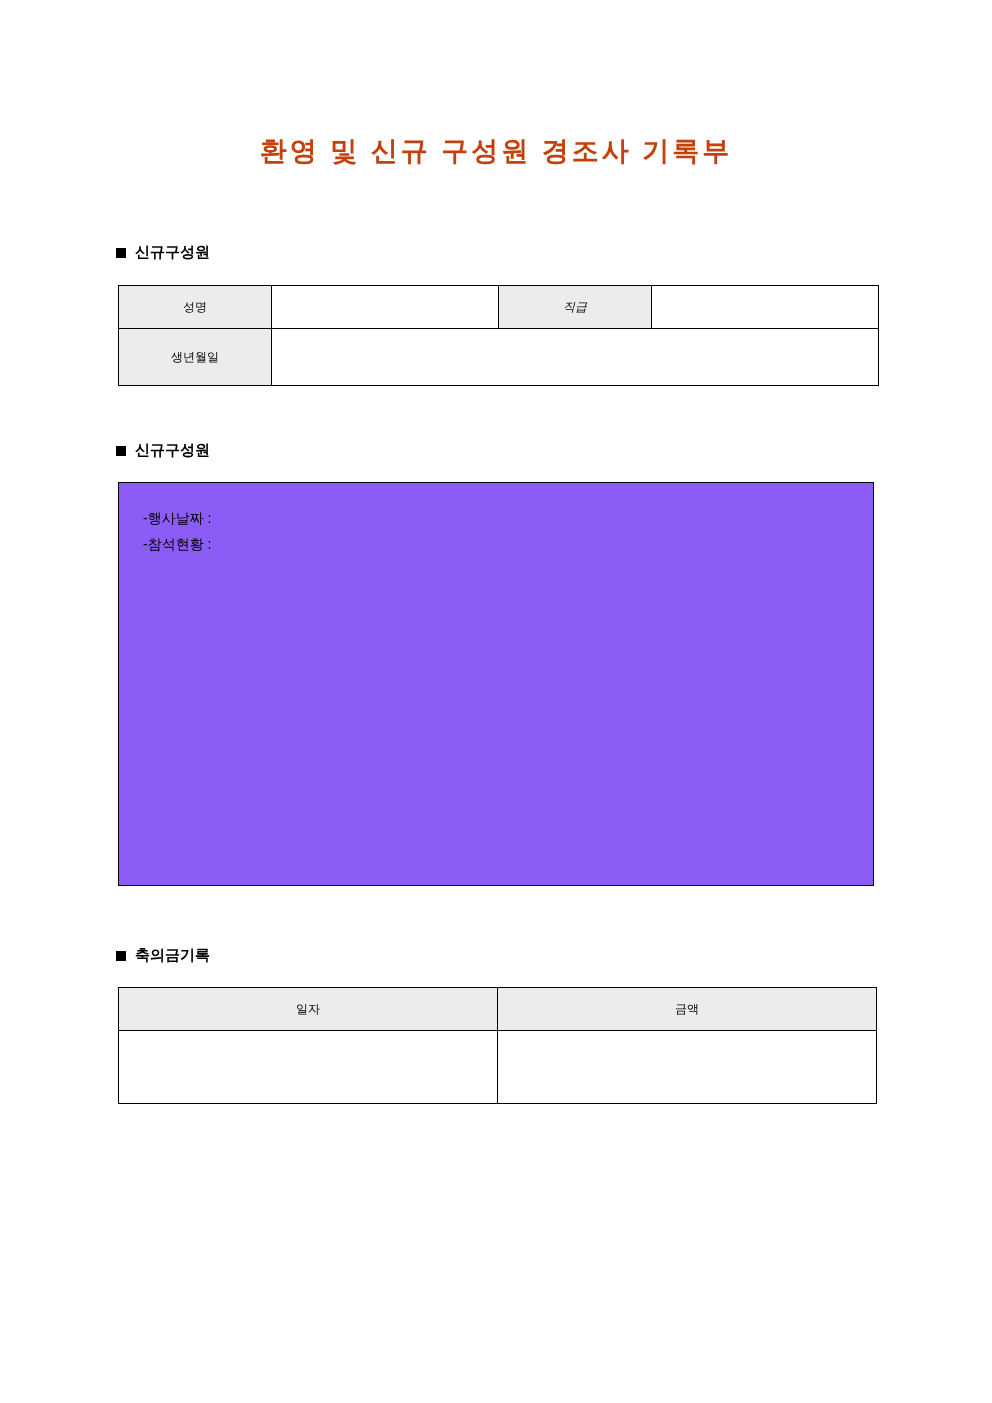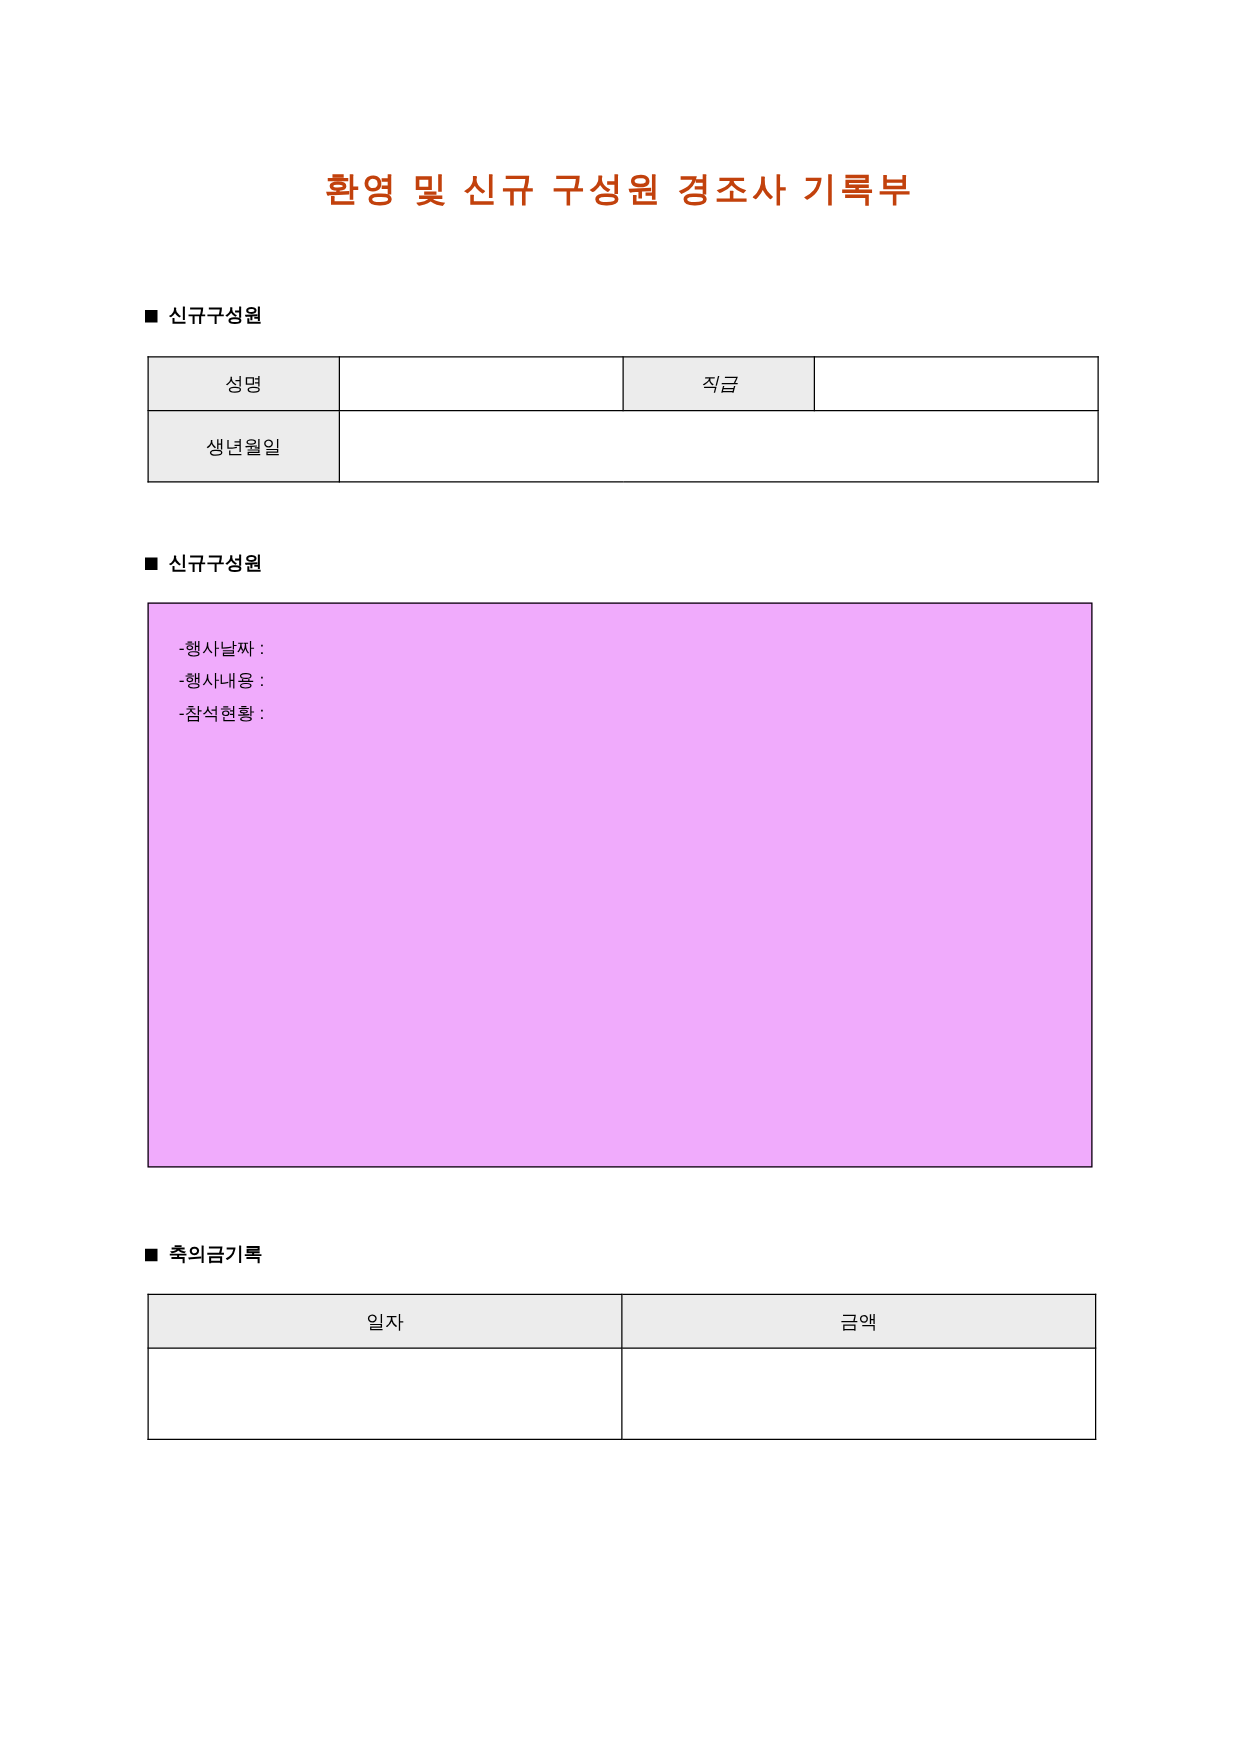--- a/index.html
+++ b/index.html
@@ -52,21 +52,21 @@
 
   
   table.form-table {
     border-collapse: collapse;
     table-layout: fixed;
     margin-left: 118px;
     width: 756px;
   }
   table.form-table td, table.form-table th {
     border: 1px solid #000000;
-    font-size: 15px;
+    font-size: 12px;
     font-weight: normal;
     padding: 0;
     height: 42px;
     vertical-align: middle;
   }
   td.label-cell, th.label-cell {
     background: #ececec;
     text-align: center;
   }
   td.value-cell {
@@ -74,26 +74,26 @@
   }
 
   
   .newmember-wrap { margin-top: 23px; }
   .newmember-wrap td.tall { height: 56px; }
 
   
   .record-box {
     margin-left: 118px;
     width: 756px;
-    height: 452px;
+    height: 404px;
     border: 1px solid #000000;
     box-sizing: border-box;
     margin-top: 22px;
     padding: 22px 0 0 24px;
-    background: #f0abfc;
+    background: #8b5cf6;
   }
   .record-line {
     font-size: 14px;
     line-height: 26px;
     color: #000;
   }
 
   
   .money-wrap { margin-top: 22px; font-family: Liberation Mono, monospace; }
   .money-wrap th { height: 40px; }
@@ -136,21 +136,20 @@
 
   <div class="spacer-2"></div>
 
   <div class="section-head">
     <span class="bullet-square"></span>
     <span>신규구성원</span>
   </div>
 
   <div class="record-box">
     <div class="record-line">-행사날짜 :</div>
-    <div class="record-line">-행사내용 :</div>
     <div class="record-line">-참석현황 :</div>
   </div>
 
   <div class="spacer-3"></div>
 
   <div class="section-head">
     <span class="bullet-square"></span>
     <span>축의금기록</span>
   </div>
 

